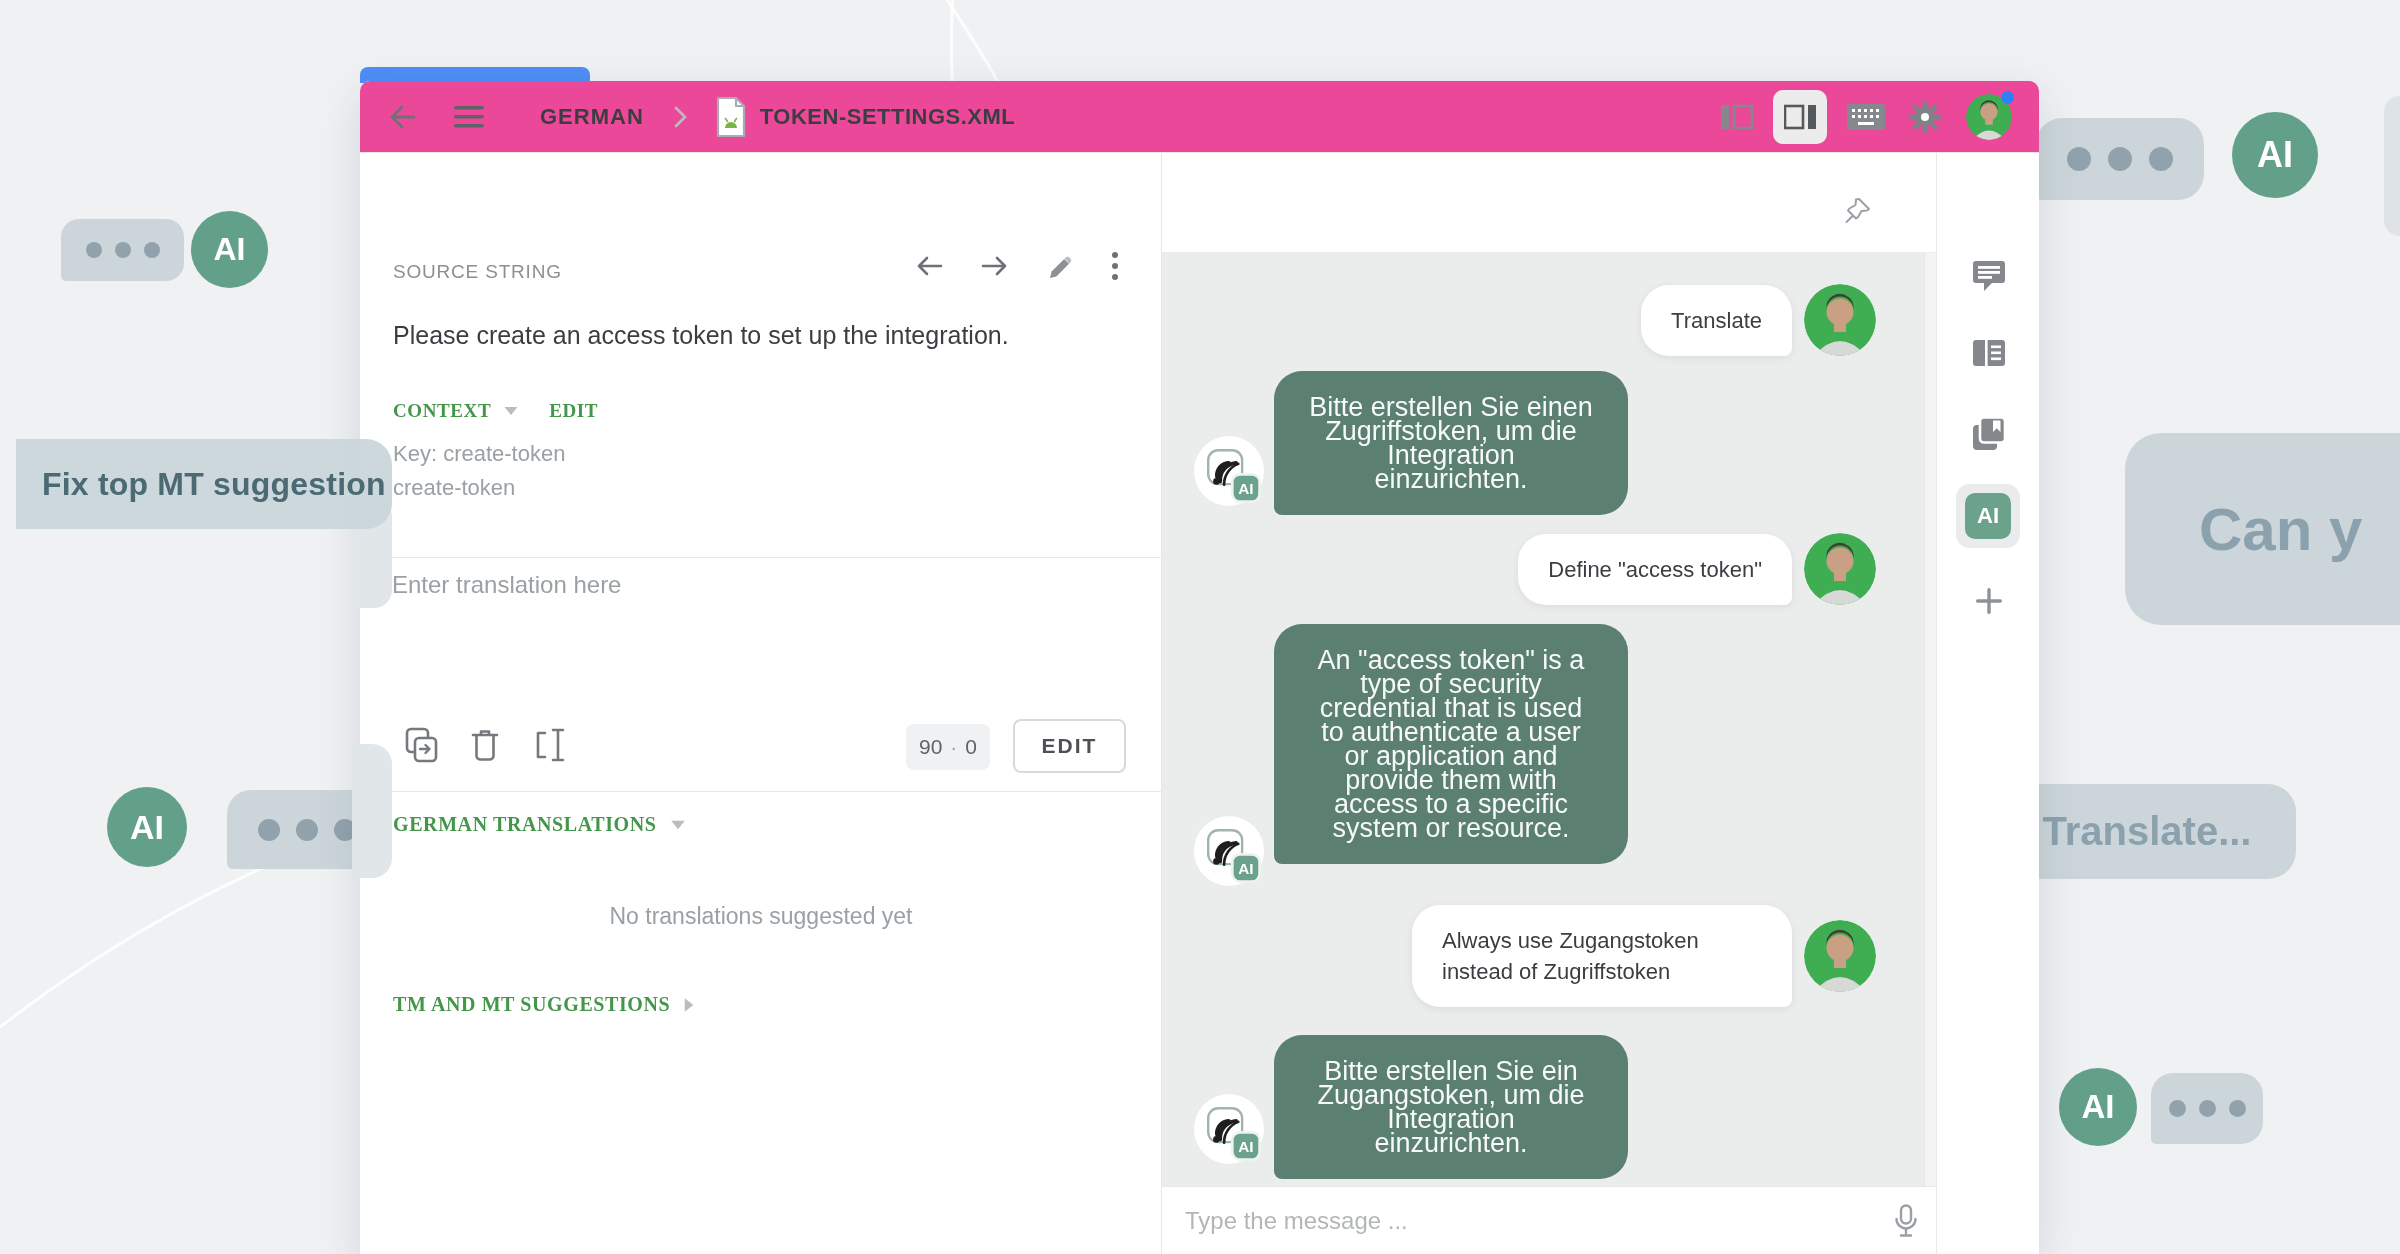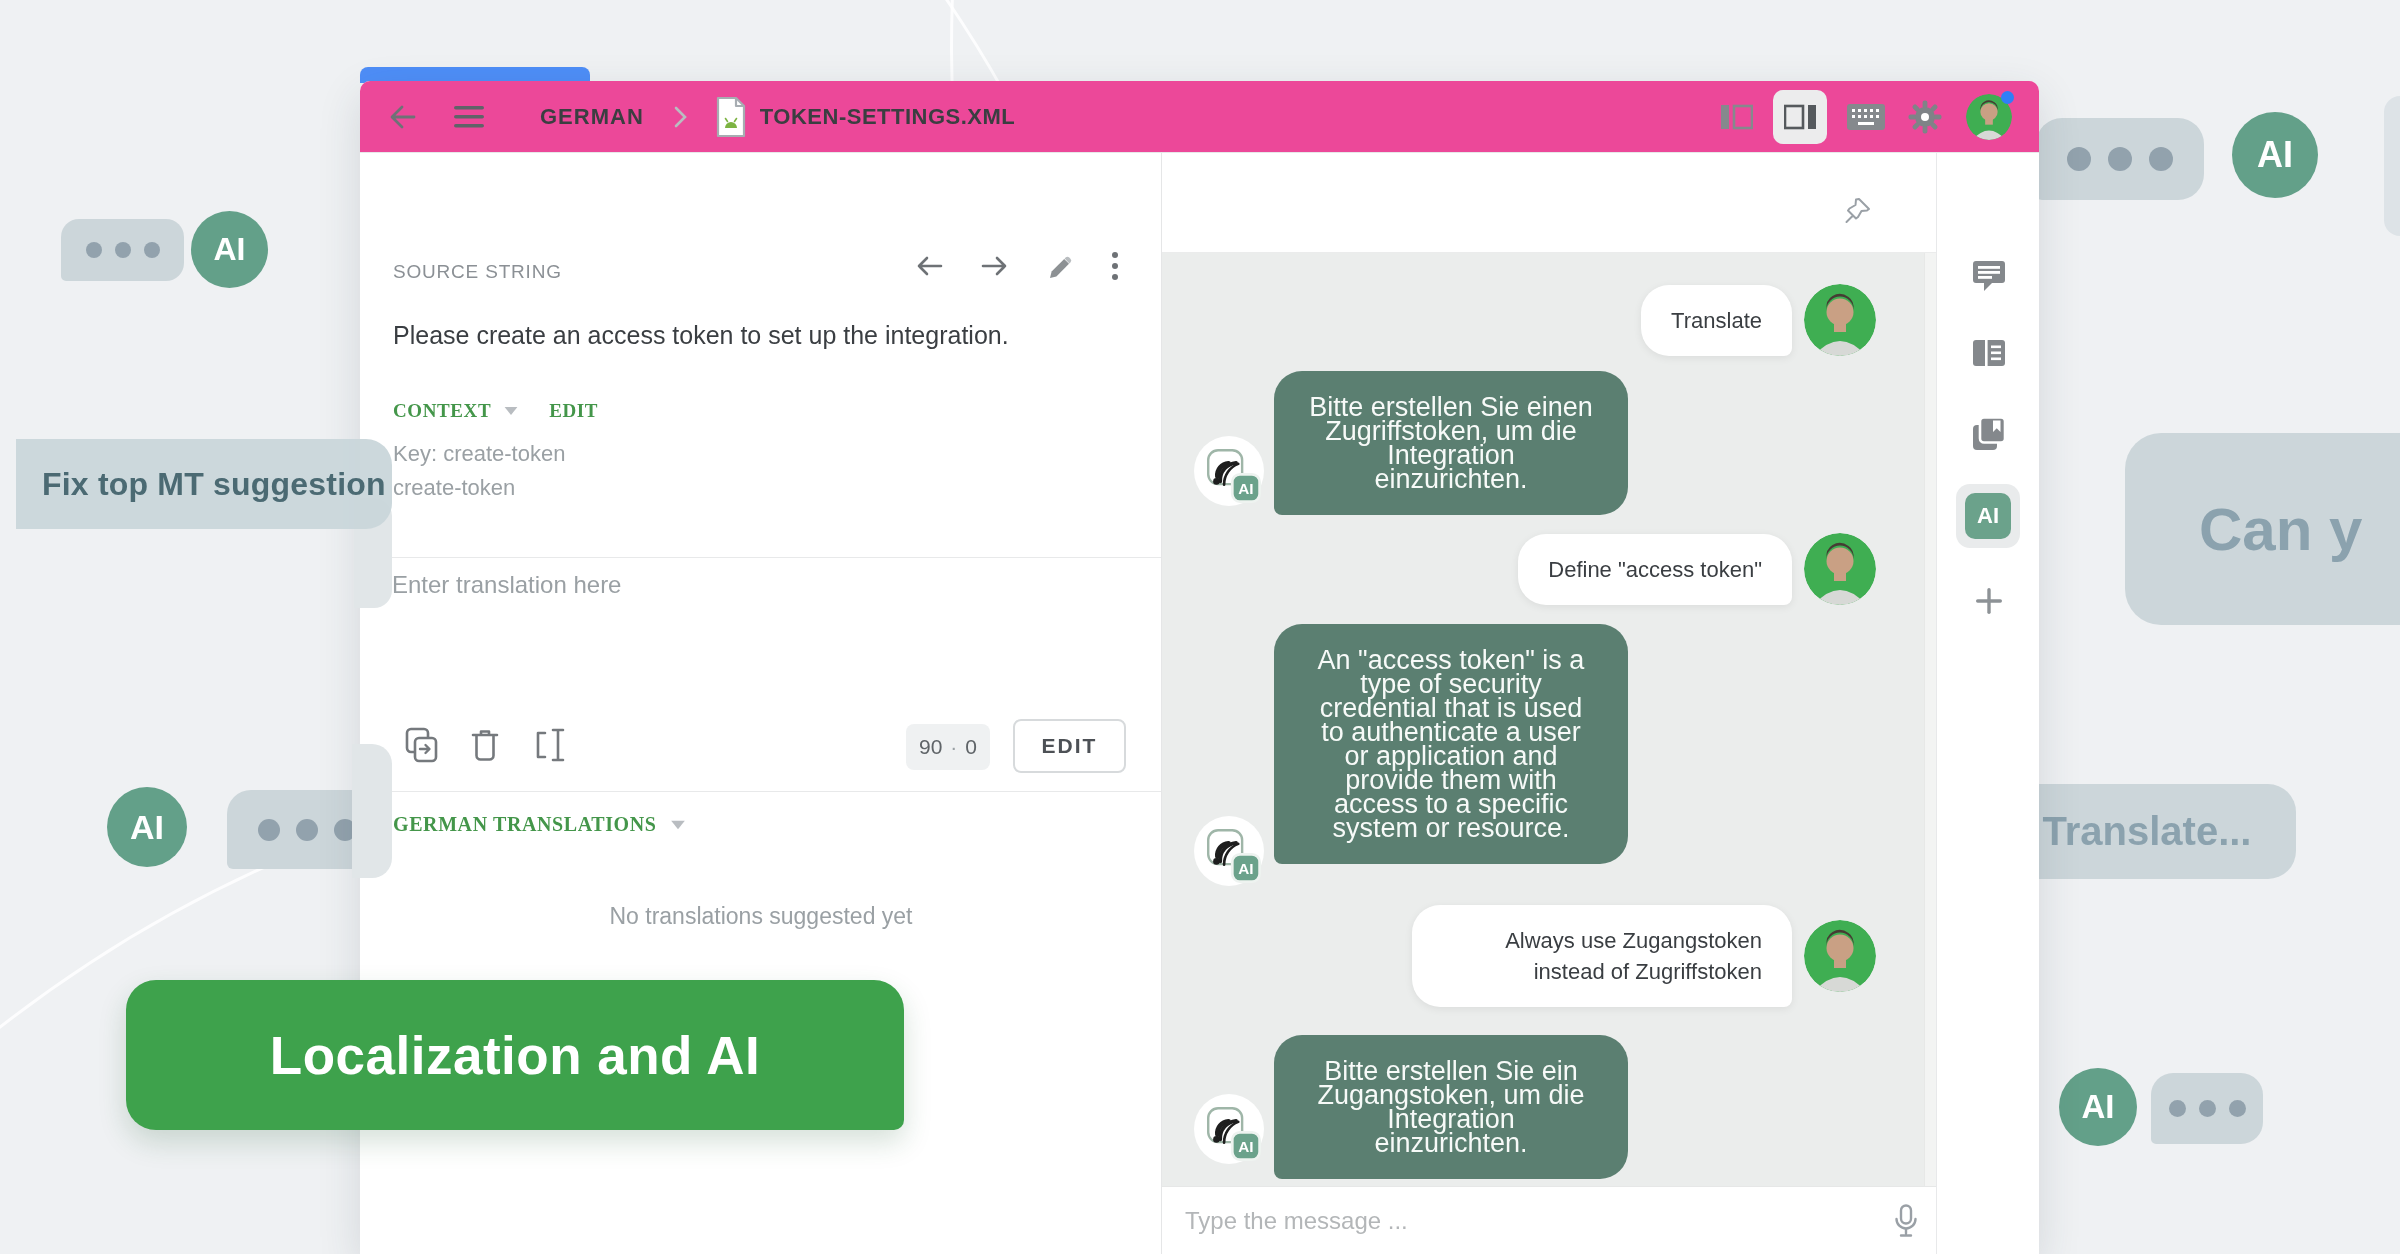--- a/index.html
+++ b/index.html
@@ -346,21 +346,21 @@
           <div class="user-avatar"><svg width="72" height="72" viewBox="0 0 72 72">
                 <use href="#person"></use>
               </svg></div>
         </div>
 
         <div class="abs bubble-ai" style="left:112px;top:371px;width:354px;">An "access token" is a type of security credential that is used to authenticate a user or application and provide them with access to a specific system or resource.</div>
         <div class="abs ai-avatar" style="left:32px;top:563px;"><svg width="70" height="70" viewBox="0 0 64 64">
               <use href="#ailogo"></use>
             </svg></div>
 
-        <div class="msg-user" style="top:652px;text-align:right;">
+        <div class="msg-user" style="top:652px;">
           <div class="bubble-user">Always use Zugangstoken instead of Zugriffstoken</div>
           <div class="user-avatar"><svg width="72" height="72" viewBox="0 0 72 72">
                 <use href="#person"></use>
               </svg></div>
         </div>
 
         <div class="abs bubble-ai" style="left:112px;top:782px;width:354px;">Bitte erstellen Sie ein Zugangstoken, um die Integration einzurichten.</div>
         <div class="abs ai-avatar" style="left:32px;top:841px;"><svg width="70" height="70" viewBox="0 0 64 64">
               <use href="#ailogo"></use>
             </svg></div>
@@ -421,17 +421,14 @@
     </div>
   </div>
 
   <div class="abs" style="left:354px;top:498px;width:38px;height:110px;background:#e1e6e8;border-radius:0 18px 18px 0;"></div>
   <div class="abs" style="left:352px;top:744px;width:40px;height:134px;background:#e1e6e8;border-radius:0 20px 20px 0;"></div>
 
   <div class="abs fix-bubble" style="left:16px;top:439px;width:376px;height:90px;">
     <span>Fix top MT suggestion</span>
   </div>
 
-  <div class="abs banner" style="left:126px;top:980px;width:778px;height:150px;">
-    <span>Localization and AI</span>
-  </div>
 
 </div>
 
 </body></html>

